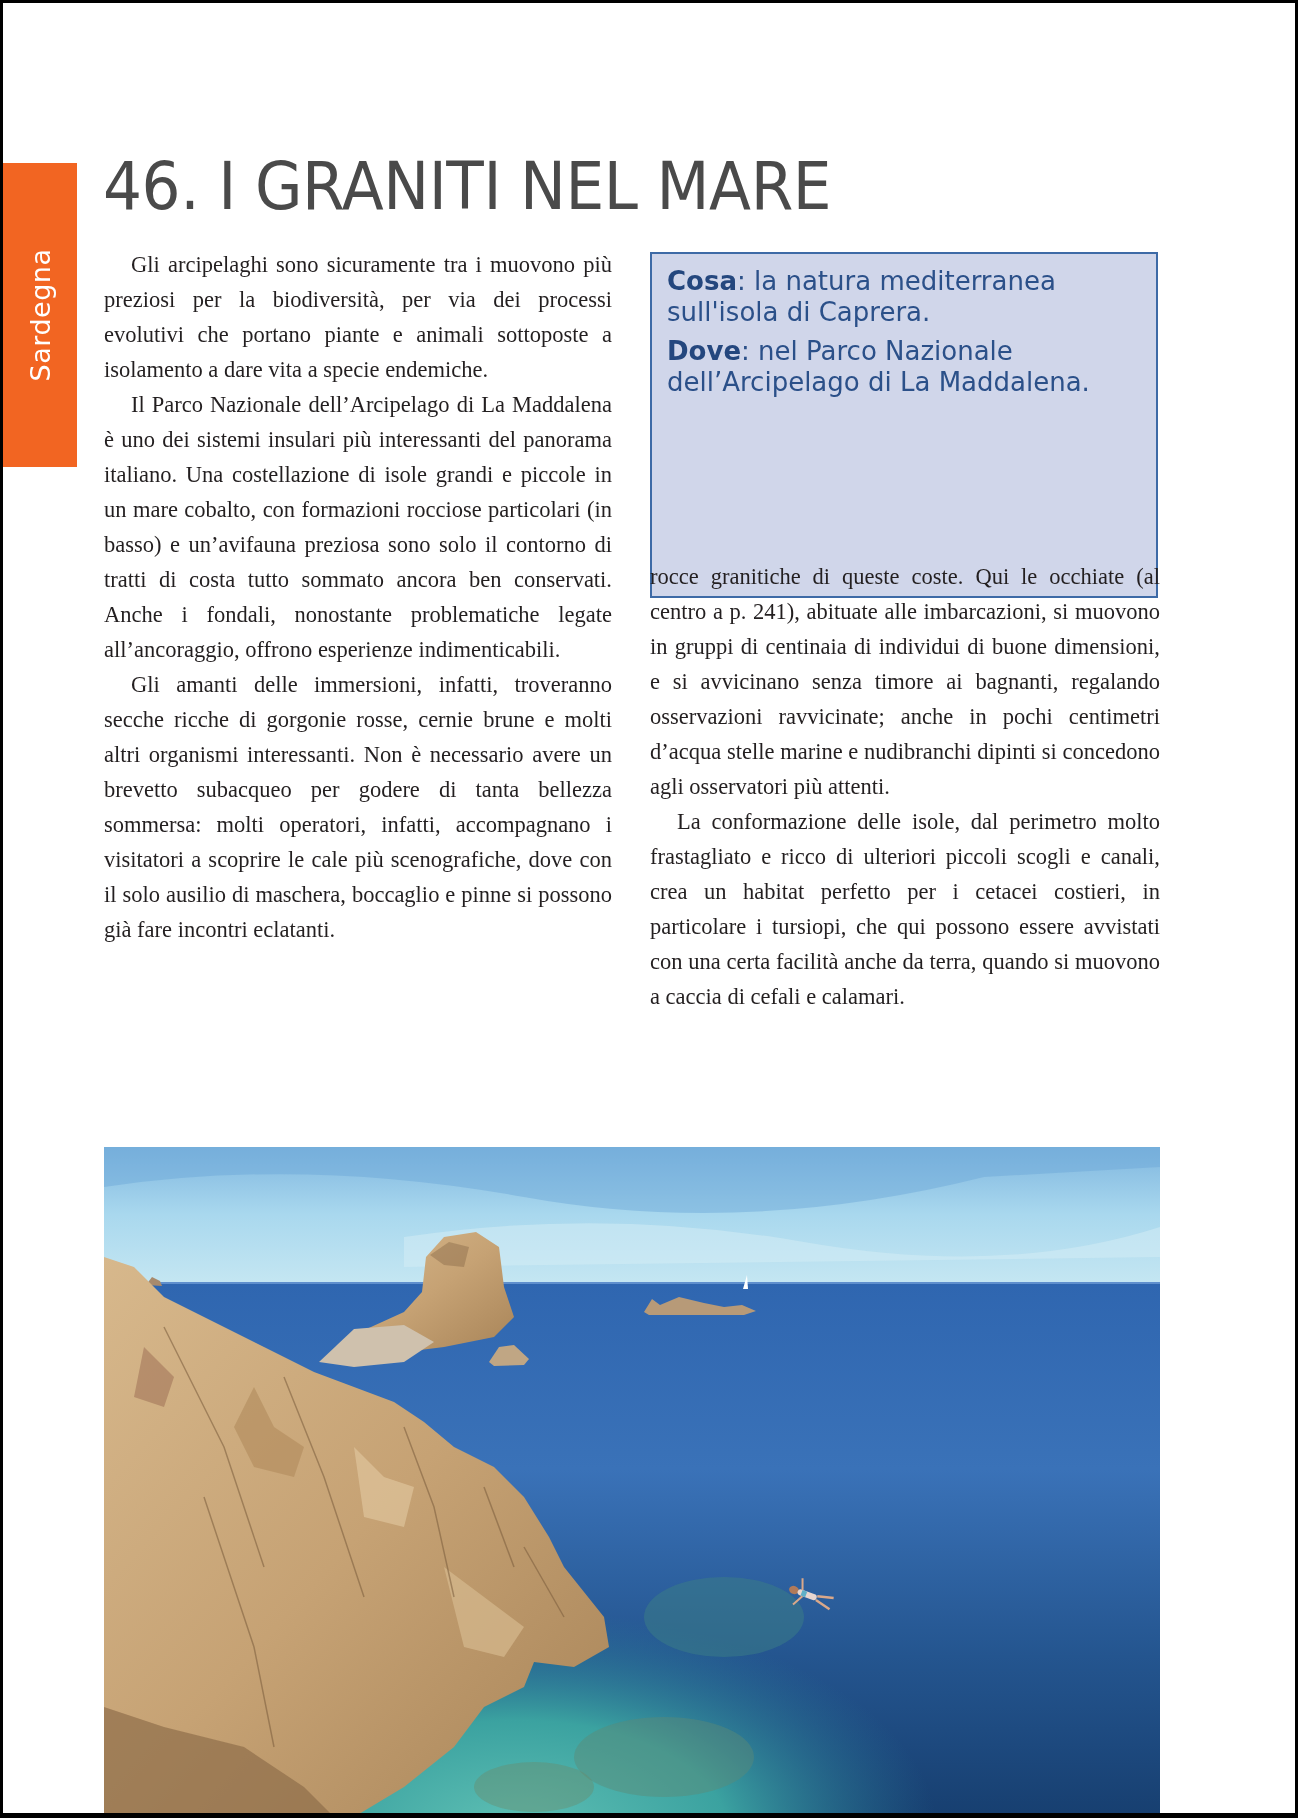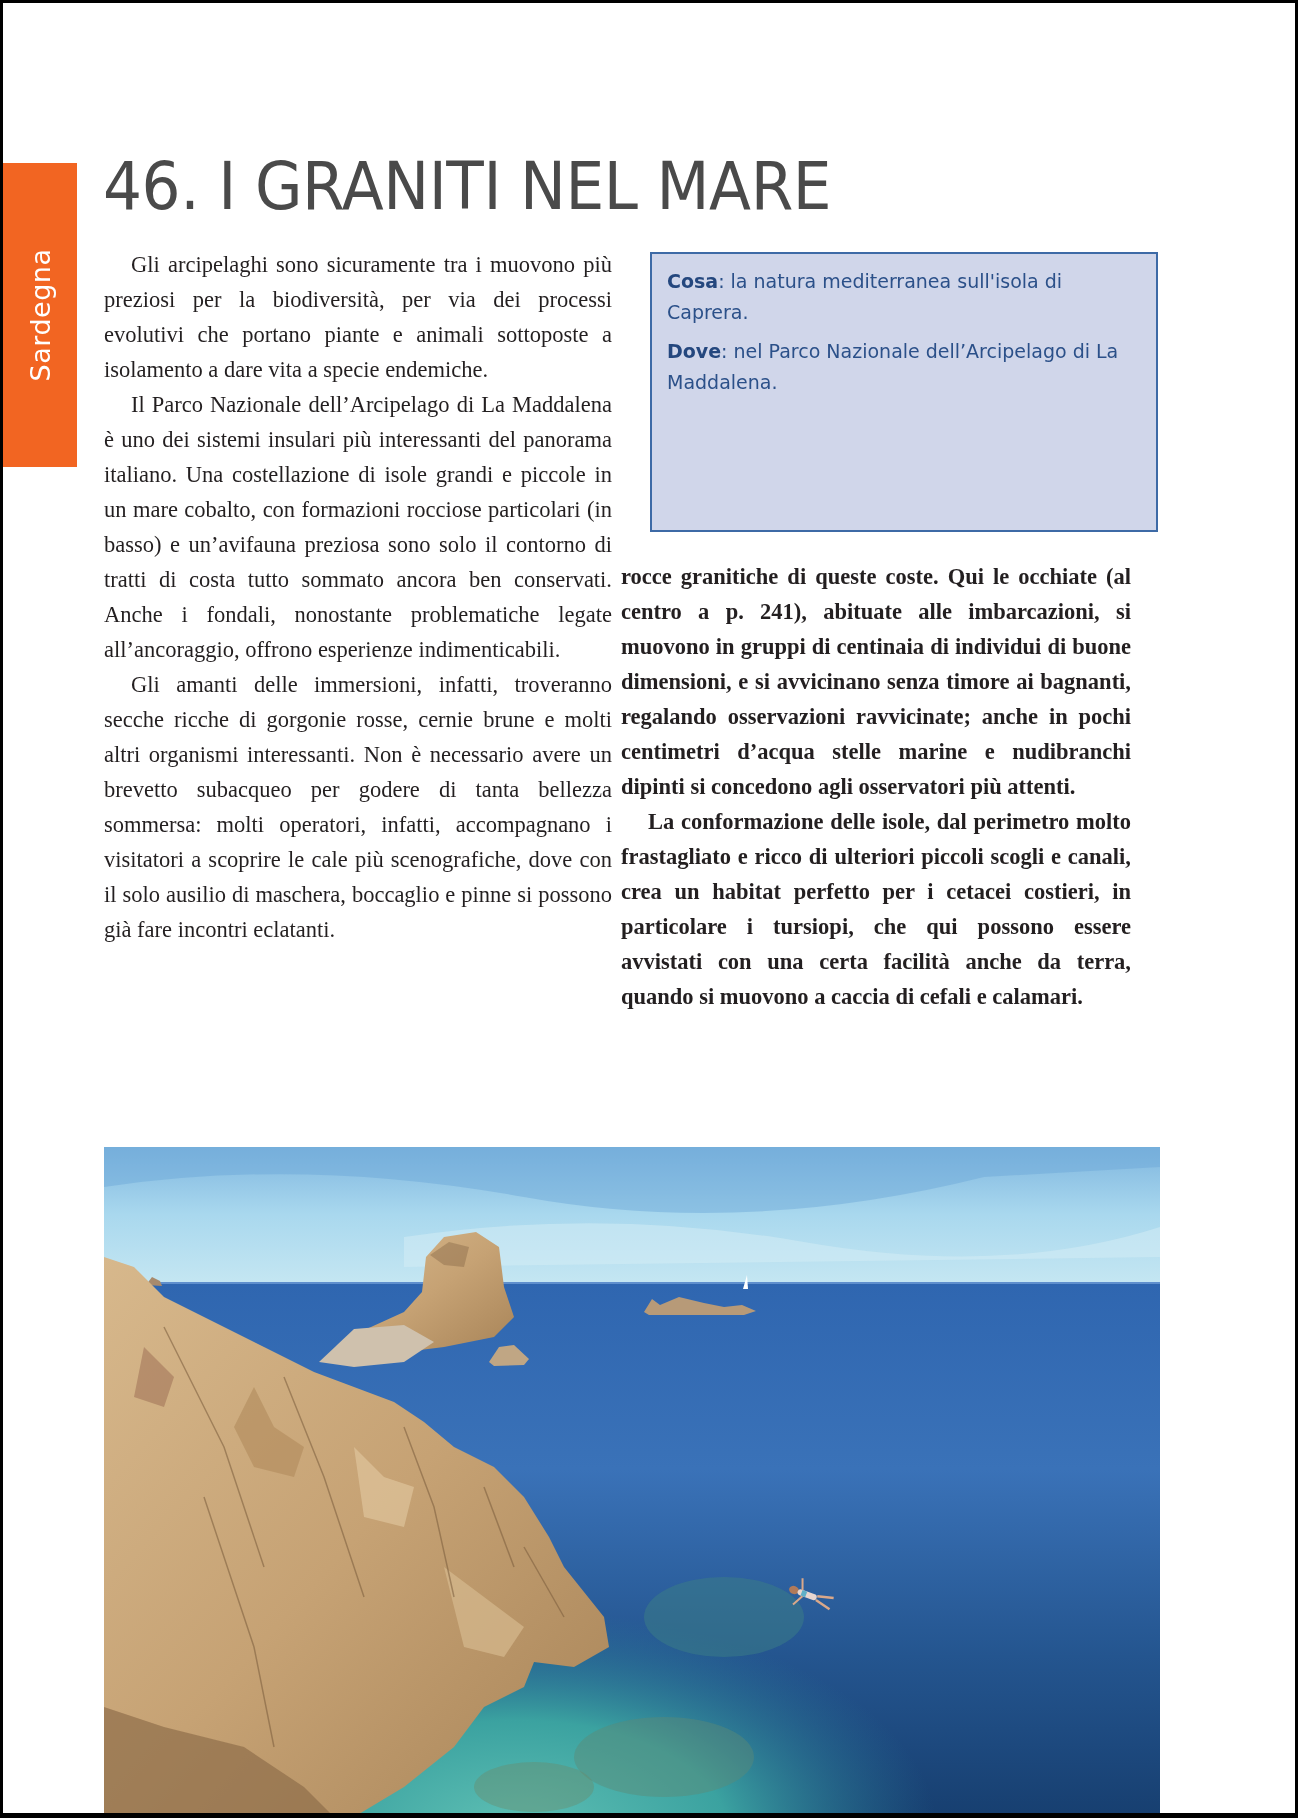--- a/index.html
+++ b/index.html
@@ -27,26 +27,26 @@
     font-size: 66px; line-height: 72px; color: #4a4a4a; letter-spacing: -0.5px;
     transform: scaleX(0.93); transform-origin: left top; white-space: nowrap;
   }
   .col {
     position: absolute; font-family: "Liberation Serif", serif; font-size: 22.5px;
     line-height: 35px; color: #231f20; text-align: justify;
   }
   .col p { margin: 0; text-indent: 27px; }
   .col p.no-indent { text-indent: 0; }
   .col-left { left: 101px; top: 244px; width: 508px; }
-  .col-right { left: 618px; top: 556px; width: 510px; font-weight: bold; }
+  .col-right { left: 647px; top: 556px; width: 510px; }
   .info-box {
-    position: absolute; left: 647px; top: 249px; width: 508px; height: 280px;
+    position: absolute; left: 647px; top: 249px; width: 508px; height: 346px;
     background: #d0d6ea; border: 2px solid #3d6aa6; box-sizing: border-box;
     padding: 12px 14px 0 15px;
-    font-family: "DejaVu Sans", sans-serif; font-size: 19px; line-height: 31px;
+    font-family: "DejaVu Sans", sans-serif; font-size: 26px; line-height: 31px;
     color: #2b5089;
   }
   .info-box .row { margin: 0 0 8px 0; }
   .info-box .key { font-weight: bold; color: #24477e; }
   .photo {
     position: absolute; left: 101px; top: 1144px; width: 1056px; height: 670px;
     overflow: hidden;
   }
   .photo svg { display: block; }
 </style>

